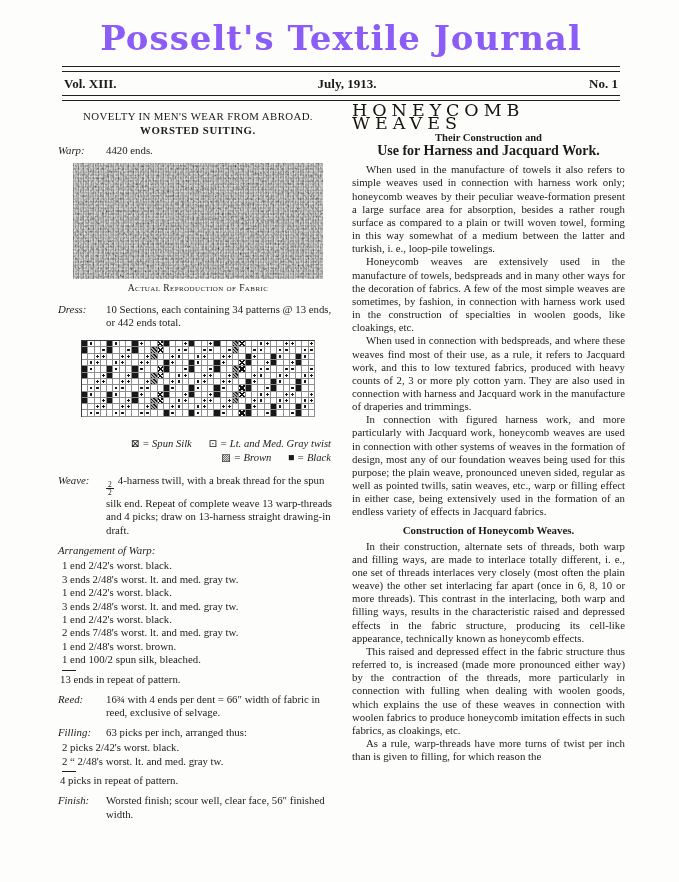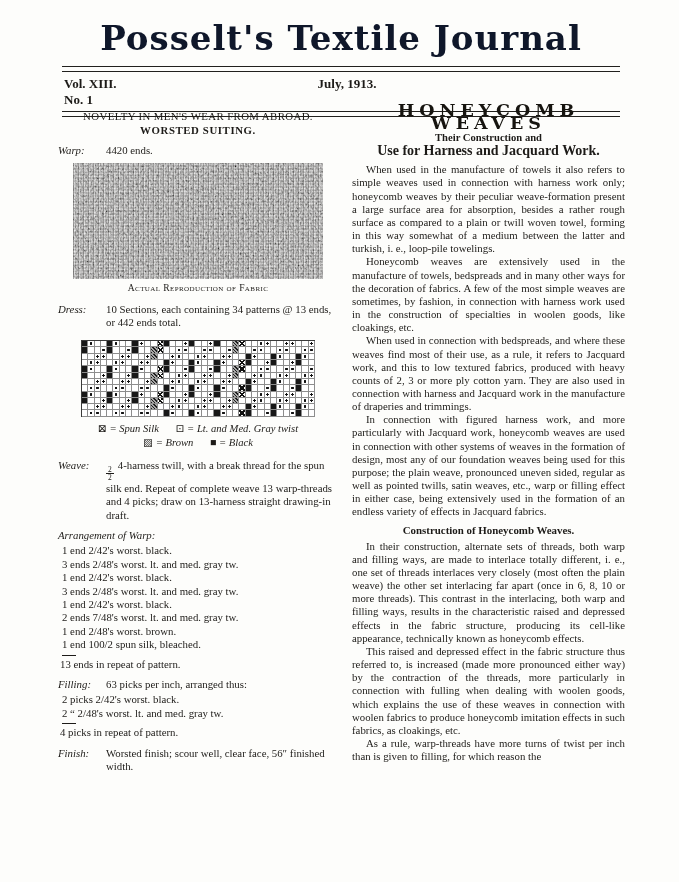--- a/index.html
+++ b/index.html
@@ -2,26 +2,26 @@
 <html><head>
 <meta charset="utf-8">
 <style>
   html,body{margin:0;padding:0;background:#e8e8e8;}
   .page{position:relative;width:679px;height:882px;background:#fdfdfb;margin:0 auto;
         font-family:"Liberation Serif","DejaVu Serif",serif;color:#1d1b18;overflow:hidden;}
 
   
   .masthead{position:absolute;left:62px;top:18px;width:558px;}
   .masthead h1{margin:0 0 8px 0;text-align:center;font-family:"DejaVu Serif","Liberation Serif",serif;
-               font-weight:bold;font-size:34px;letter-spacing:1px;color:#0f172a;}
+               font-weight:bold;font-size:34px;letter-spacing:1px;color:#8b5cf6;}
   .rule2{height:4px;border-top:1px solid #21201d;border-bottom:1px solid #21201d;}
   .volline{display:flex;justify-content:space-between;align-items:baseline;
            font-weight:bold;font-size:13px;padding:4px 2px 3px 2px;}
   .volline .center{position:absolute;left:12px;right:0;text-align:center;pointer-events:none;}
-  .volline{position:relative;flex-direction:column;}
+  .volline{position:relative;}
 
   
   .col-left{position:absolute;left:58px;top:106px;width:280px;font-size:10.8px;line-height:13.4px;}
   .col-right{position:absolute;left:352px;top:104px;width:273px;font-size:10.8px;line-height:13.15px;}
 
   
   .lheading{margin:4px 0 1px 0;text-align:center;font-weight:normal;font-size:10.8px;letter-spacing:.4px;}
   .lheading2{margin:0 0 6px 0;text-align:center;font-weight:bold;font-size:10.8px;letter-spacing:.6px;}
   .def{display:flex;margin:3px 0 6px 0;}
   .def .lbl{flex:0 0 48px;font-style:italic;}
@@ -36,36 +36,36 @@
   .cap2{display:block;font-size:9.6px;}
 
   .draft{margin:8px 0 10px 0;text-align:center;}
   .wgrid{display:inline-grid;border-top:1px solid #3a3a3a;border-left:1px solid #3a3a3a;}
   .wcell{width:6.3px;height:6.3px;box-sizing:border-box;border-right:1px solid #8d8d8d;border-bottom:1px solid #8d8d8d;background:#fff;}
   .c-k{background:#171717;}
   .c-g{background:radial-gradient(circle,#111 0 1.1px,#fff 1.35px);}
   .c-n{background:repeating-linear-gradient(45deg,#1d1d1d 0 1px,#a8a8a8 1px 2.4px);}
   .c-s{background:linear-gradient(45deg,transparent 40%,#111 40% 60%,transparent 60%),
                  linear-gradient(135deg,transparent 40%,#111 40% 60%,transparent 60%);}
-  .legend{margin-top:5px;font-style:italic;font-size:10.6px;line-height:14px;}
+  .legend{margin-top:20px;font-style:italic;font-size:10.6px;line-height:14px;text-align:right;}
   .legend span{margin:0 7px;white-space:nowrap;}
 
   .frac{display:inline-flex;flex-direction:column;vertical-align:-3px;font-size:7.5px;line-height:7.5px;
         margin-right:4px;text-align:center;}
   .frac .t{border-bottom:1px solid #1d1b18;padding:0 2px;}
   .frac .b{padding:0 2px;}
 
   .arr-head{font-style:italic;margin:7px 0 2px 0;}
   .arr-list div{padding-left:4px;}
   .sum-rule{width:14px;border-top:1px solid #1d1b18;margin:3px 0 2px 4px;}
   .sum-line{padding-left:2px;margin-bottom:7px;}
   .fill-lines div{padding-left:4px;}
 
   
-  .rtitle{margin:0 0 2px 0;text-align:center;font-weight:bold;font-size:17.5px;letter-spacing:5px;
+  .rtitle{margin:0 0 2px 0;text-align:left;font-weight:normal;font-size:17.5px;letter-spacing:5px;
           font-family:"DejaVu Serif","Liberation Serif",serif;color:#16140f;}
   .rsub{text-align:center;font-weight:bold;font-size:10.6px;line-height:12.5px;}
   .rsub2{text-align:center;font-weight:bold;font-size:14px;line-height:12.5px;margin-bottom:6px;}
   .col-right p{margin:0;text-align:justify;text-indent:14px;}
   .rsubhead{margin:5px 0 3px 0;text-align:center;font-weight:bold;font-size:10.9px;}
 </style>
 </head>
 <body>
 
 <div class="page">
@@ -586,20 +586,24 @@
       <div>1 end 2/42's worst. black.</div>
       <div>3 ends 2/48's worst. lt. and med. gray tw.</div>
       <div>1 end 2/42's worst. black.</div>
       <div>2 ends 7/48's worst. lt. and med. gray tw.</div>
       <div>1 end 2/48's worst. brown.</div>
       <div>1 end 100/2 spun silk, bleached.</div>
     </div>
     <div class="sum-rule"></div>
     <div class="sum-line">13 ends in repeat of pattern.</div>
 
+    <div class="def">
+      <span class="lbl">Reed:</span>
+      <span class="val">16¾ with 4 ends per dent = 66″ width of fabric in reed, exclusive of selvage.</span>
+    </div>
 
     <div class="def" style="margin-bottom:2px;">
       <span class="lbl">Filling:</span>
       <span class="val">63 picks per inch, arranged thus:</span>
     </div>
     <div class="fill-lines">
       <div>2 picks 2/42's worst. black.</div>
       <div>2   “   2/48's worst. lt. and med. gray tw.</div>
     </div>
     <div class="sum-rule"></div>

